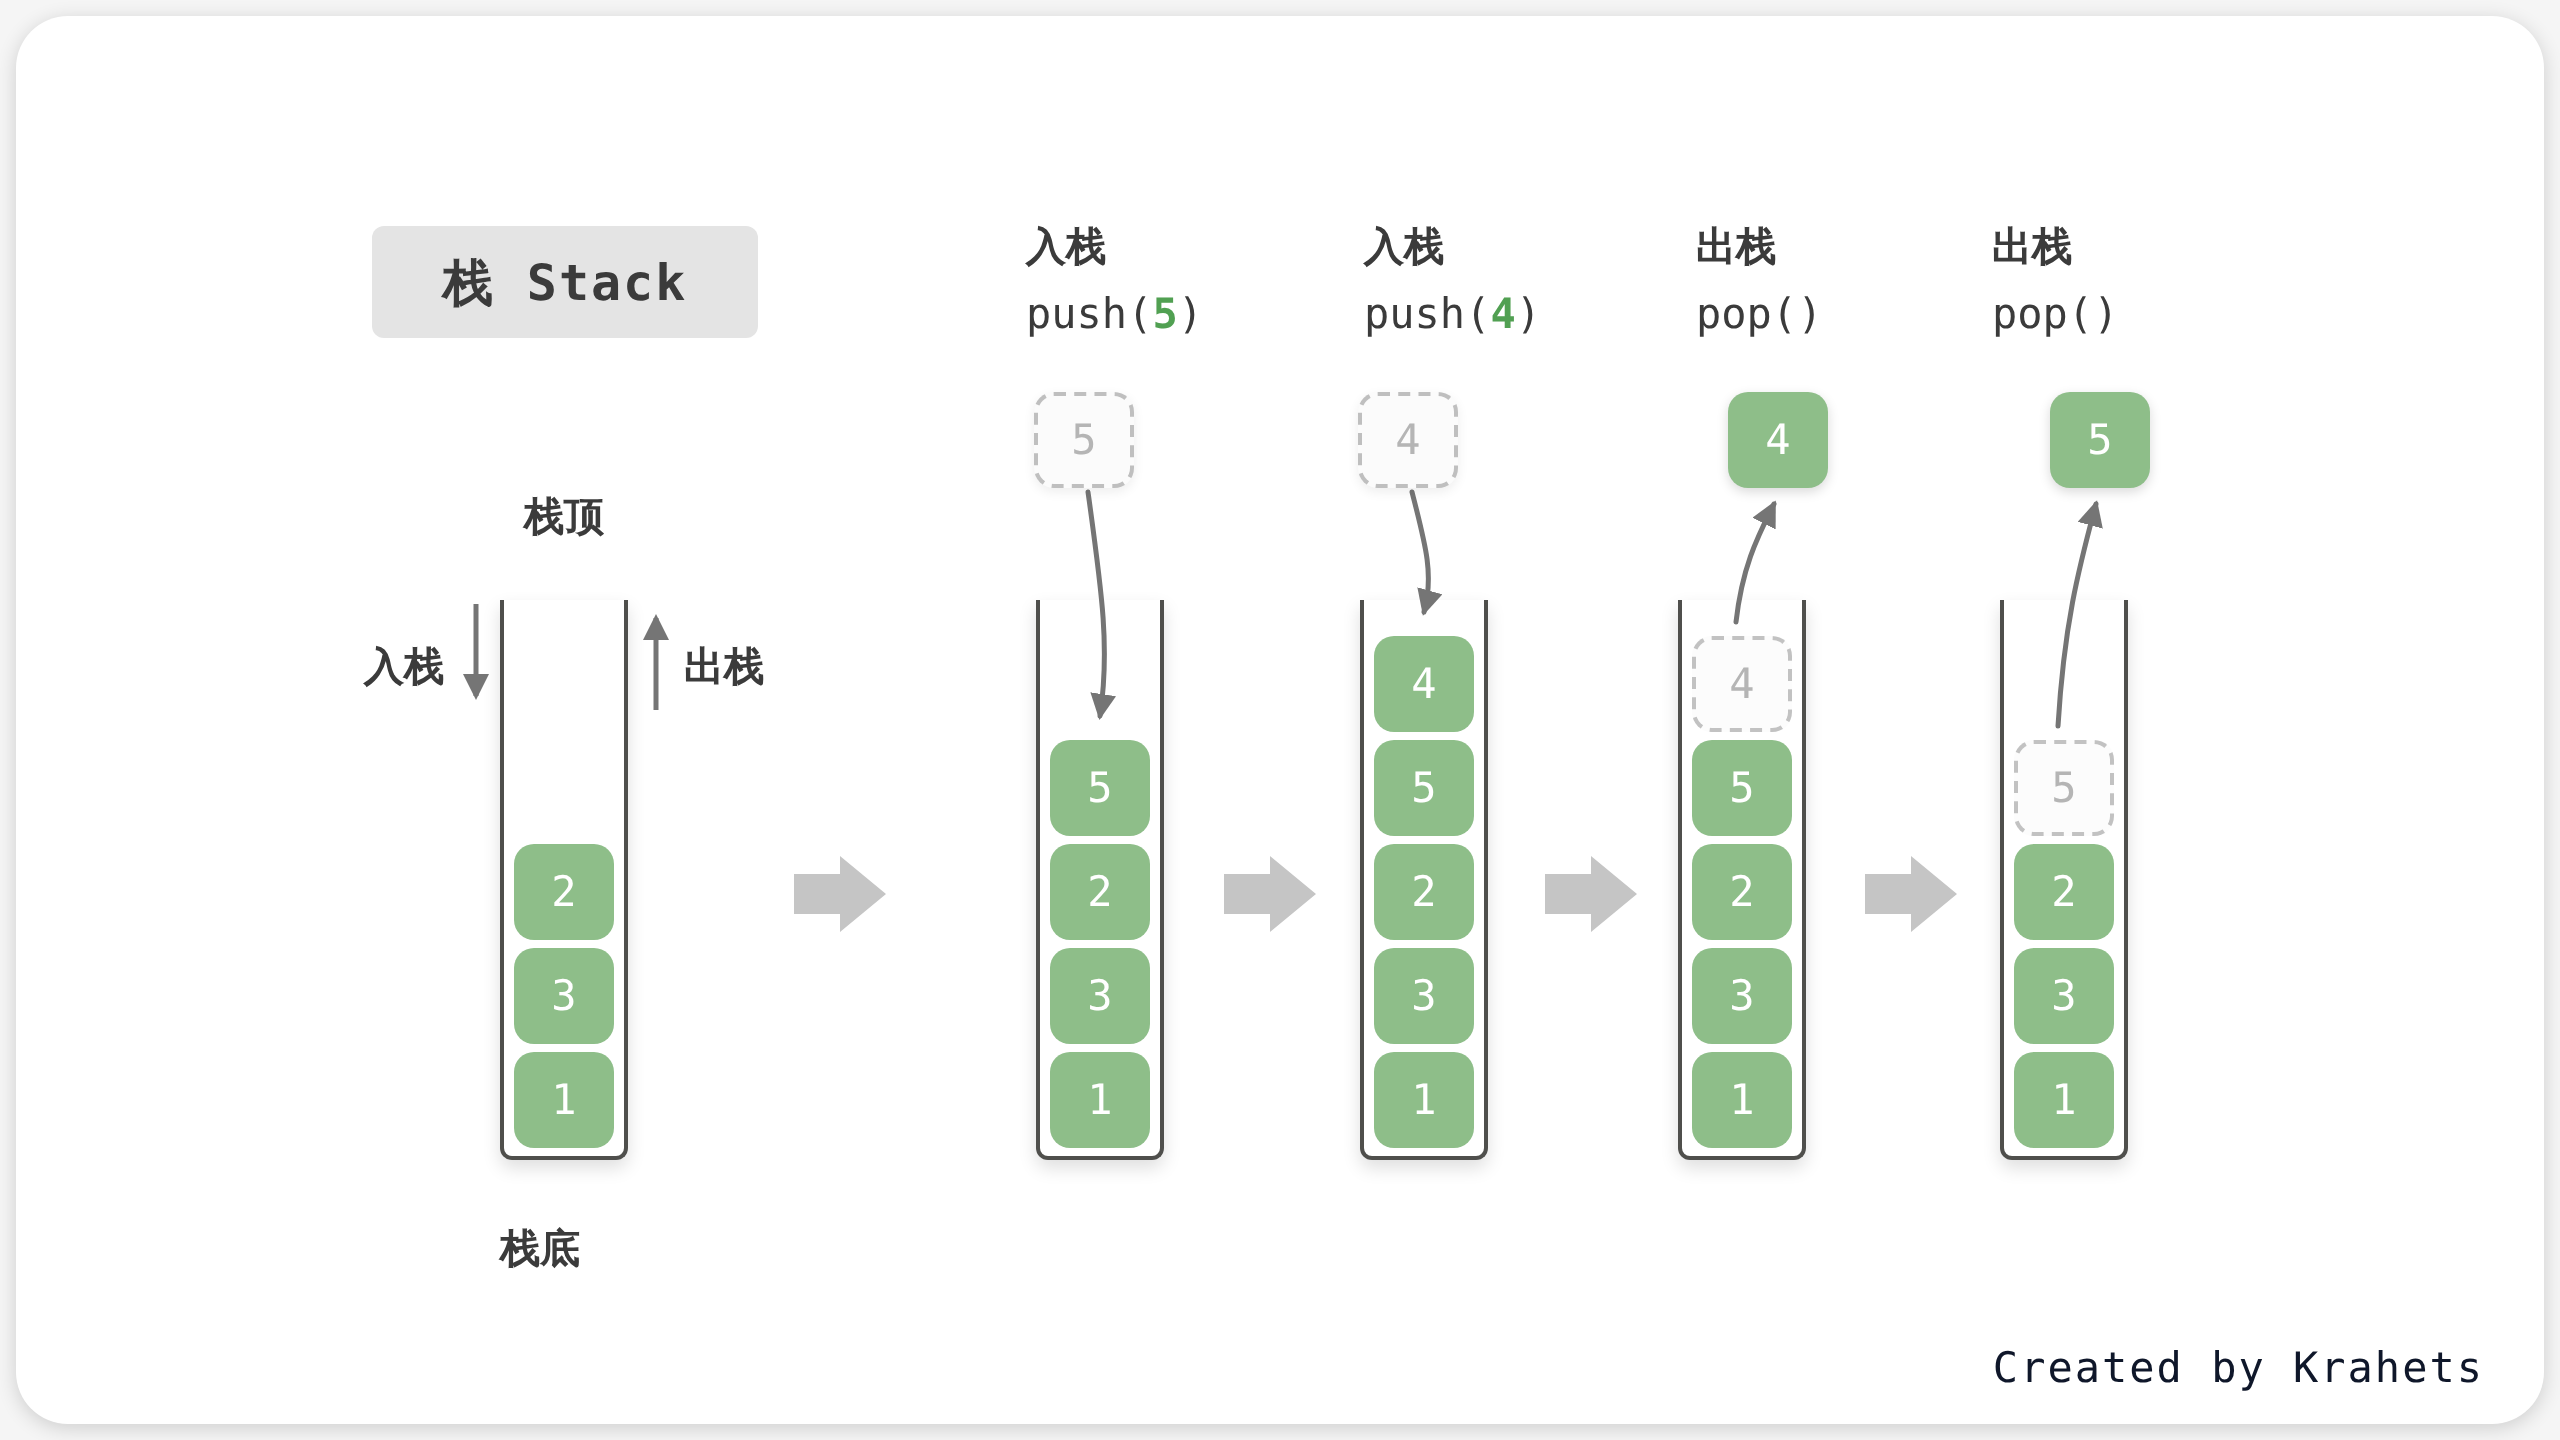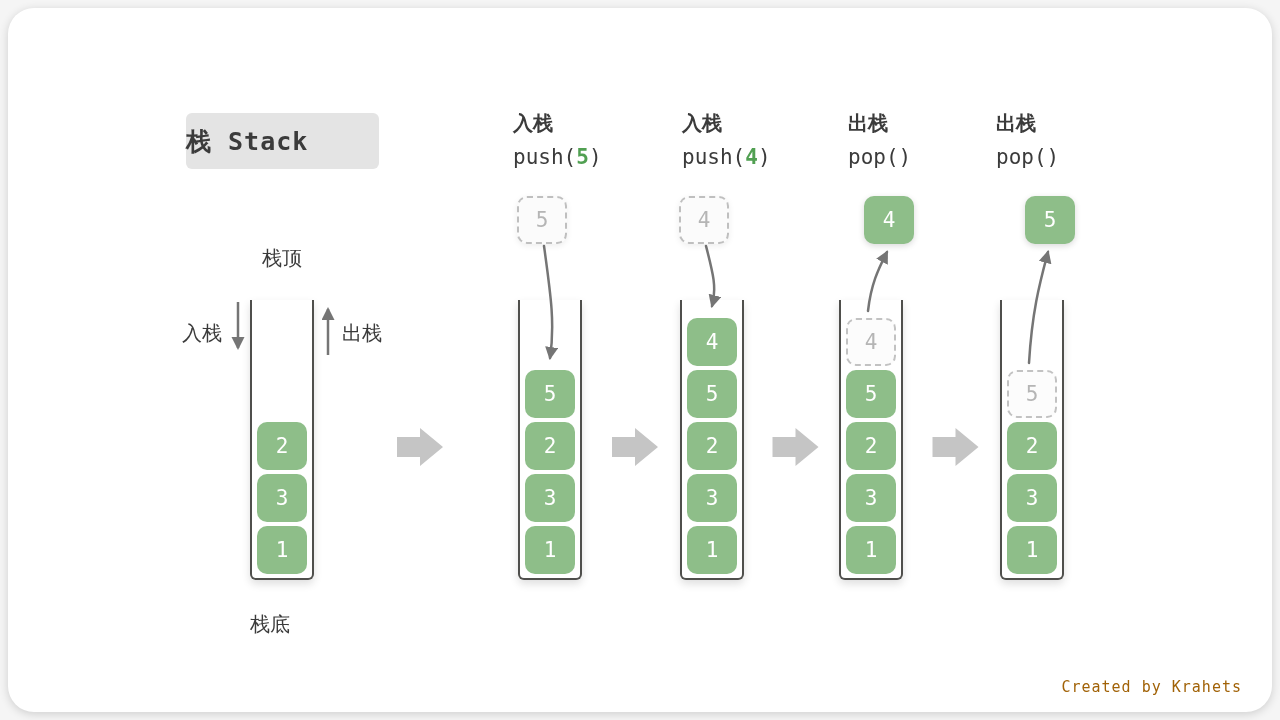--- a/index.html
+++ b/index.html
@@ -9,31 +9,31 @@
   }
   .card {
     position:absolute; inset:8px; background:#ffffff; border-radius:26px;
     box-shadow:0 2px 10px rgba(0,0,0,0.16); z-index:0;
   }
   .overlay { position:absolute; left:0; top:0; width:1280px; height:720px; z-index:2; pointer-events:none; }
 
   .title-box {
     position:absolute; left:186px; top:113px; width:193px; height:56px;
     background:#e4e4e4; border-radius:6px; z-index:3;
-    display:flex; align-items:center; justify-content:flex-start;
+    display:flex; align-items:center; justify-content:center;
     font-family:"DejaVu Sans Mono", monospace; font-weight:700;
     font-size:25px; color:#3b3b3b; letter-spacing:1px;
   }
 
   .op { position:absolute; top:110px; z-index:3; }
   .op-cjk { font-size:20px; font-weight:700; color:#3b3b3b; }
   .op-code { margin-top:8px; font-family:"DejaVu Sans Mono", monospace; font-size:21px; color:#3b3b3b;text-align:right; }
   .green { color:#51a052; font-weight:700; }
 
-  .side-label { position:absolute; z-index:3; font-size:20px; font-weight:400; color:#3b3b3b; }
+  .side-label { position:absolute; z-index:3; font-size:20px; font-weight:700; color:#3b3b3b; }
   .lbl-top    { left:250px; top:245px; width:64px; text-align:center; }
   .lbl-bottom { left:250px; top:611px; width:64px; text-align:left; }
   .lbl-push   { left:170px; top:320px; width:52px; text-align:right; }
   .lbl-pop    { left:342px; top:320px; width:52px; text-align:left; }
 
   .stack {
     position:absolute; top:300px; width:64px; height:280px; z-index:1;
     border:2px solid #4f4f4c; border-top:none; border-radius:0 0 6px 6px;
     box-sizing:border-box; background:#ffffff;
     box-shadow:0 4px 9px rgba(0,0,0,0.13);
@@ -51,22 +51,22 @@
   .float-box {
     position:absolute; top:196px; width:50px; height:48px; border-radius:10px; z-index:3;
     font-family:"DejaVu Sans Mono", monospace; font-size:21px;
     display:flex; align-items:center; justify-content:center; box-sizing:border-box;
   }
   .float-box.solid  { background:#8ebe89; color:#ffffff; box-shadow:0 2px 6px rgba(0,0,0,0.15); }
   .float-box.dashed { background:#fbfbfb; border:2px dashed #bfbfbf; color:#b5b5b5; box-shadow:0 2px 6px rgba(0,0,0,0.07); }
 
   .watermark {
     position:absolute; right:38px; bottom:24px; z-index:3;
-    font-family:"DejaVu Sans Mono", monospace; font-size:15px;
-    color:#a16207; letter-spacing:1px;
+    font-family:"DejaVu Sans Mono", monospace; font-size:21px;
+    color:#0f172a; letter-spacing:1px;
   }
 </style>
 </head>
 <body>
 
 <div class="card"></div>
 
 <svg class="overlay" id="overlay" viewBox="0 0 1280 720">
   <defs>
     <marker id="arrowhead" markerUnits="userSpaceOnUse" markerWidth="16" markerHeight="15" refX="11" refY="6.5" orient="auto">

